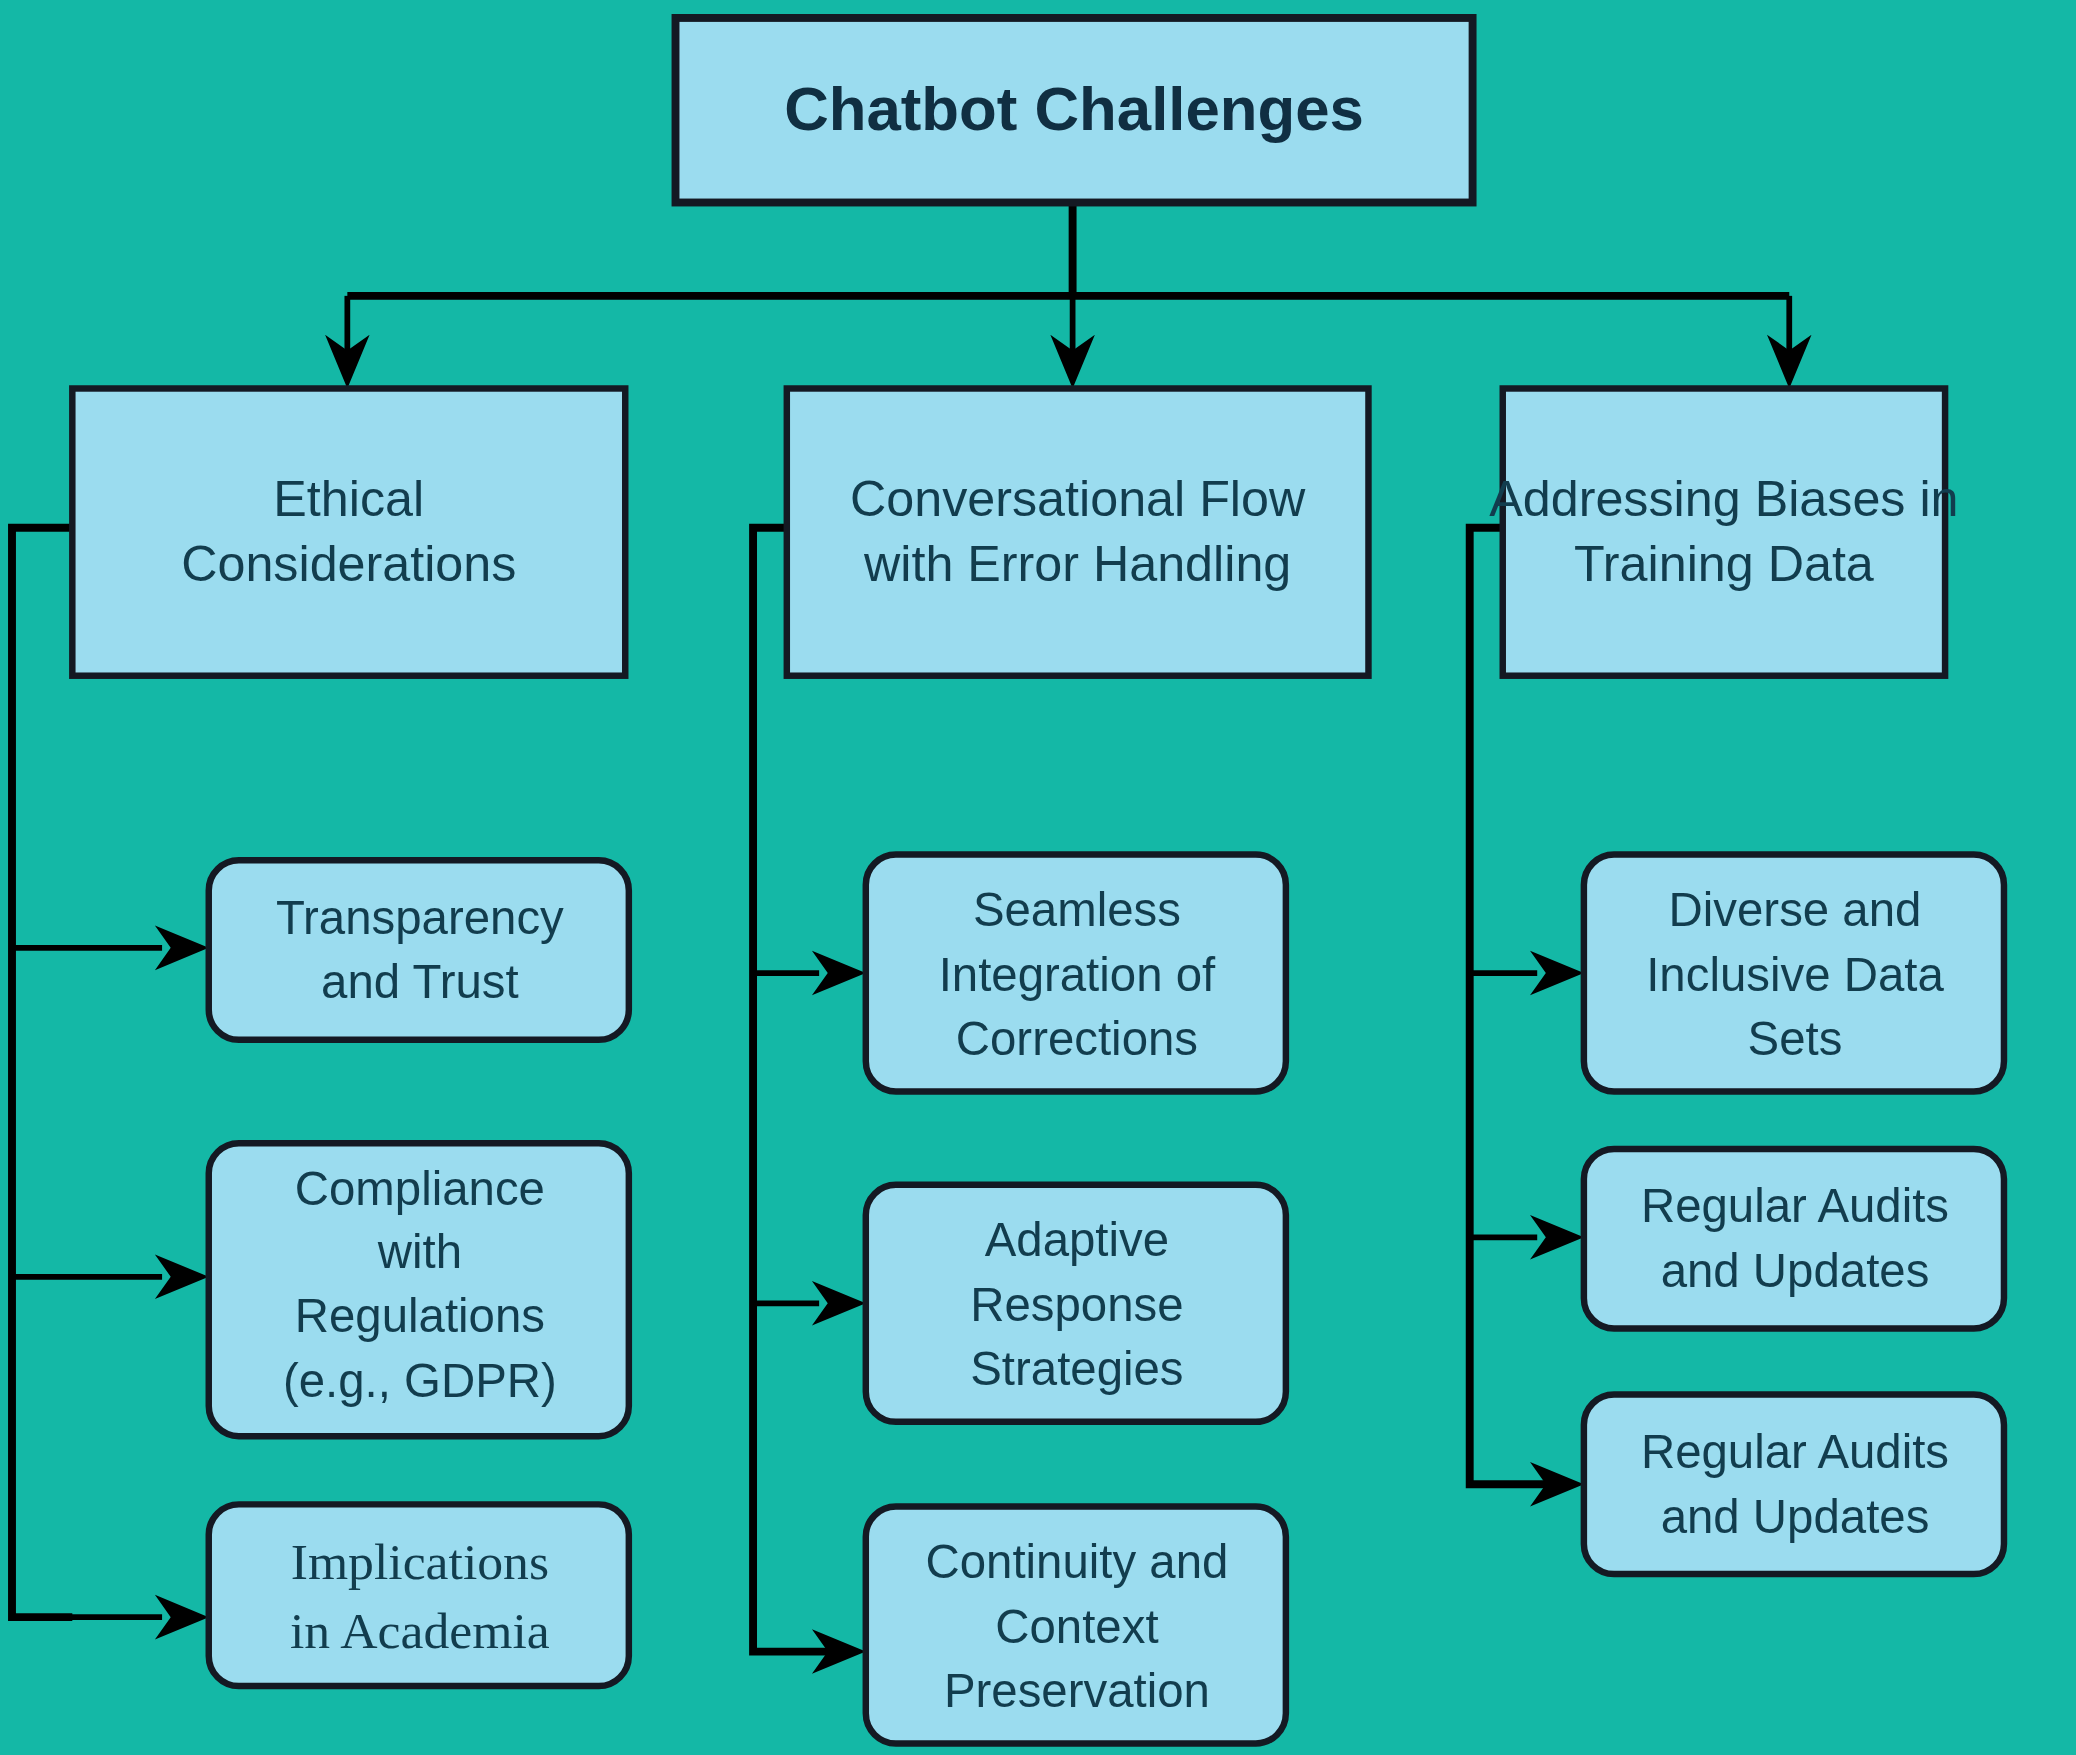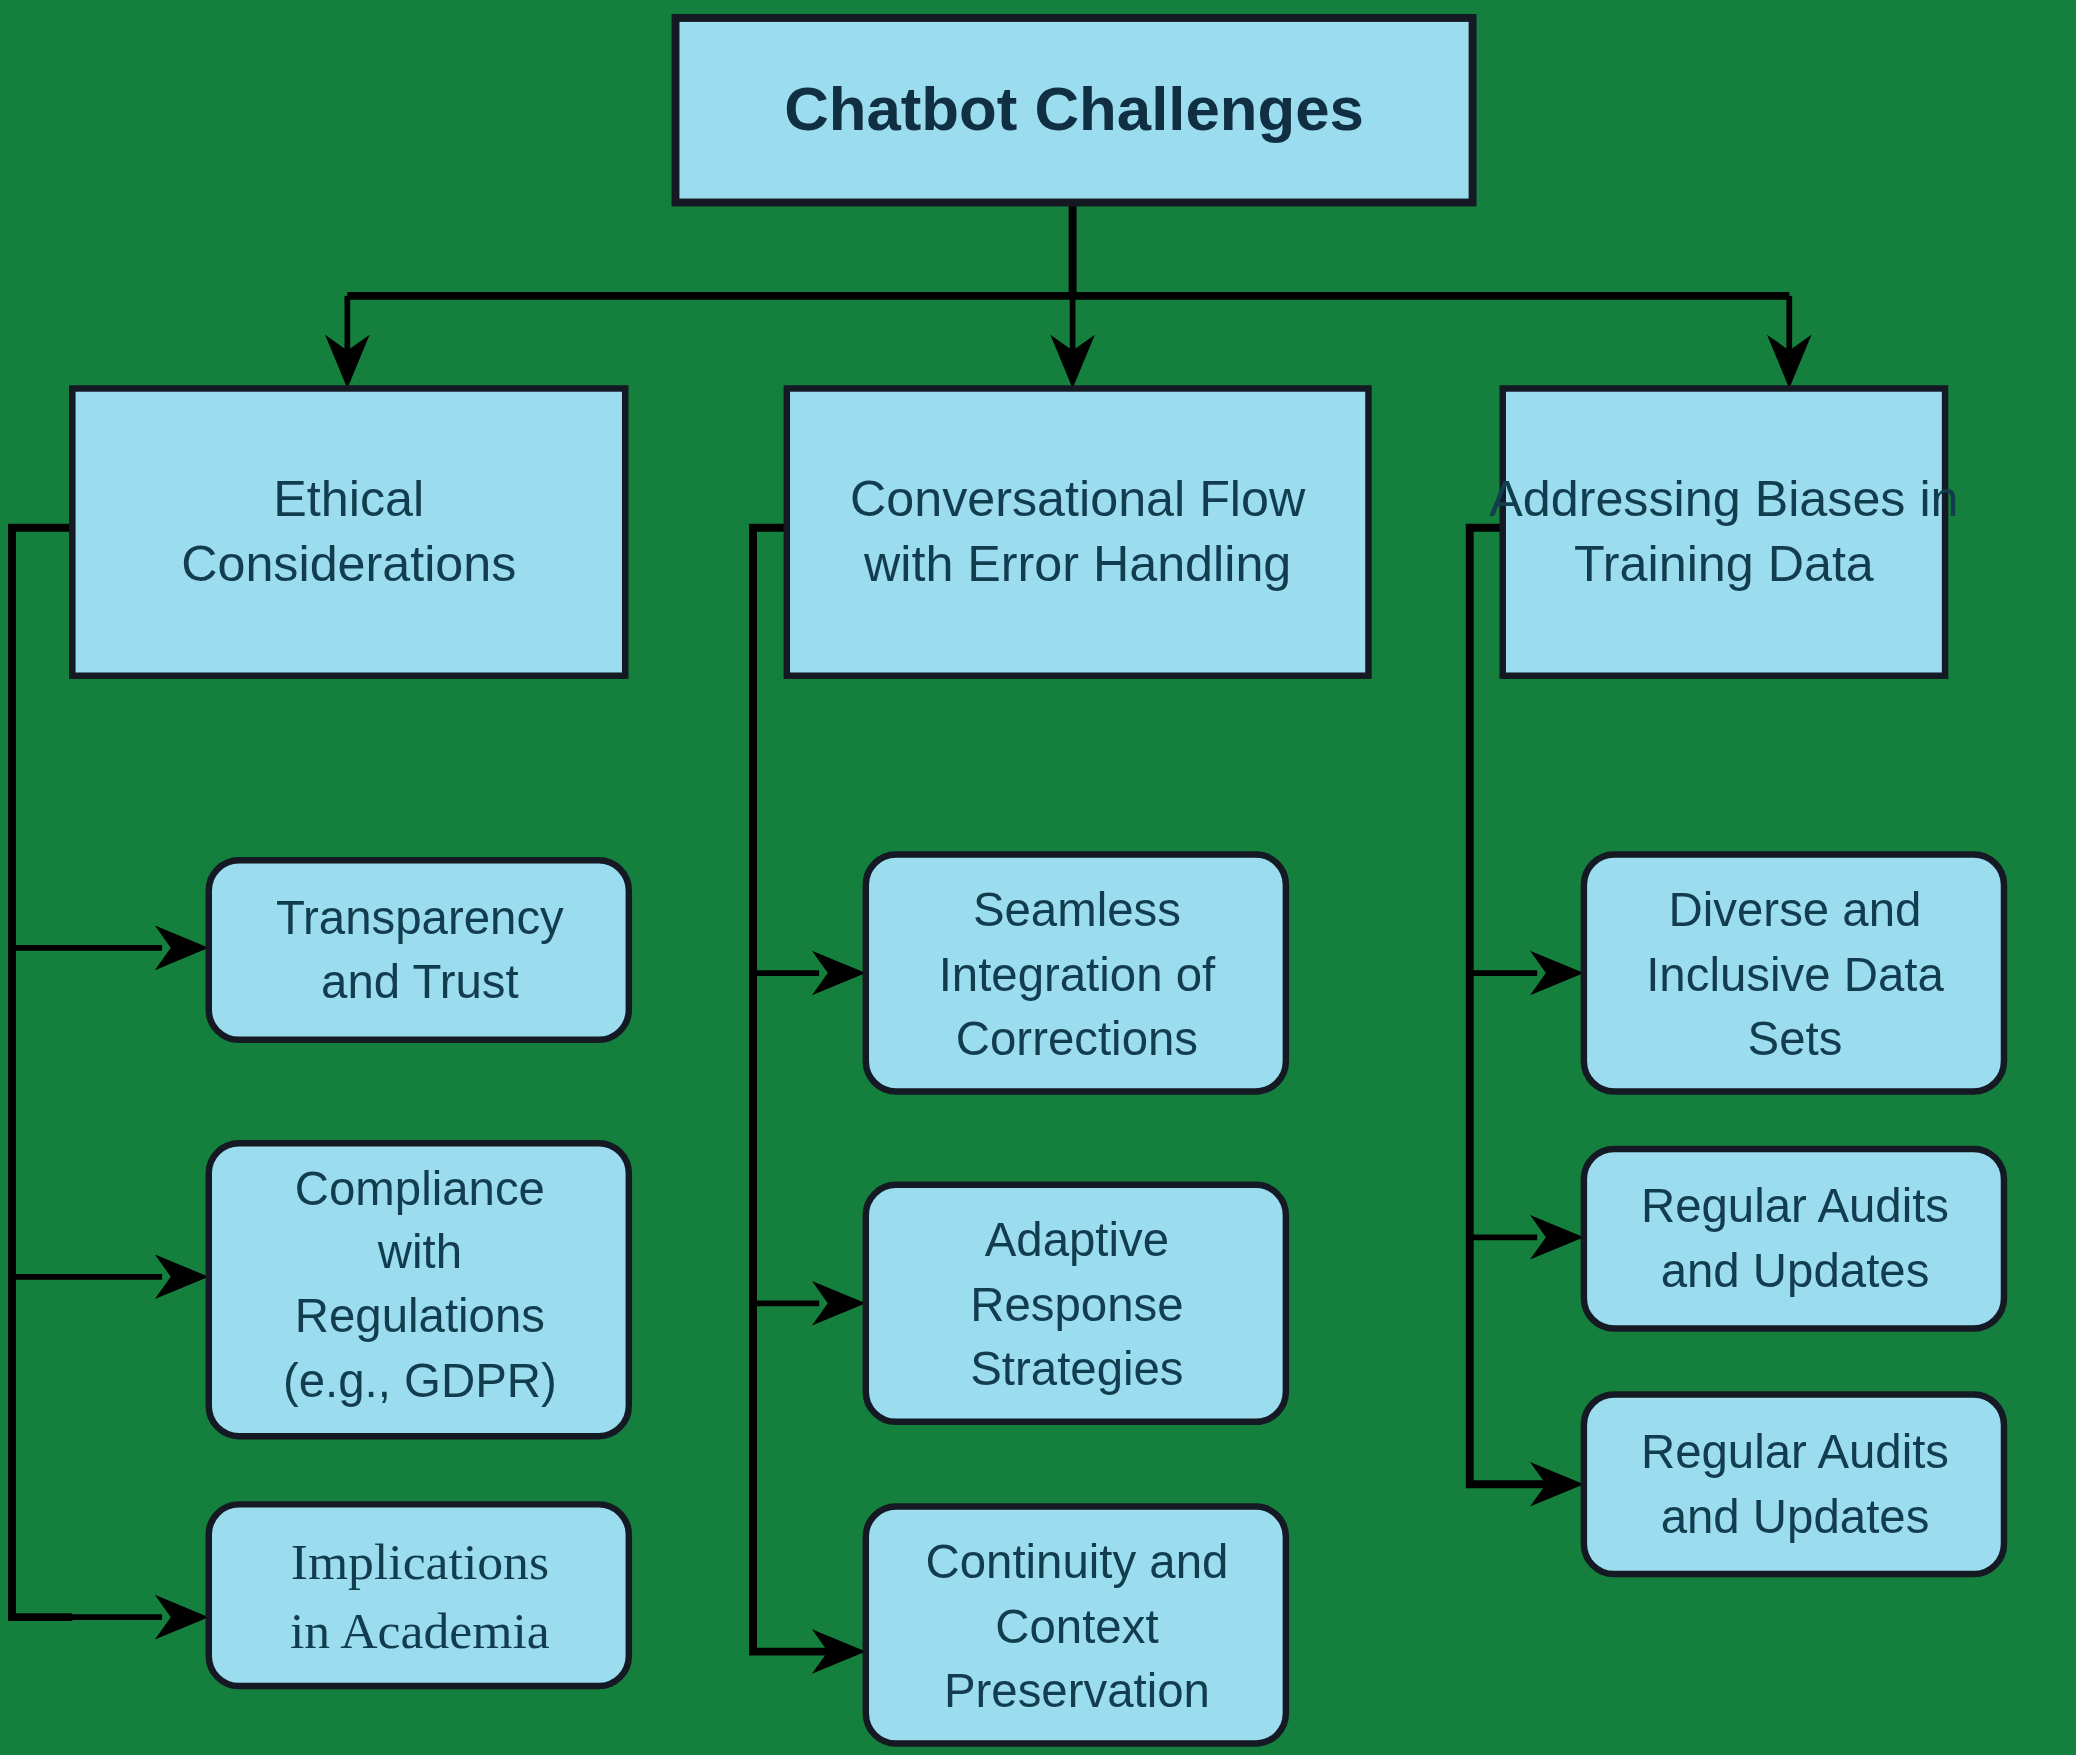--- a/index.html
+++ b/index.html
@@ -4,21 +4,21 @@
 <style>
   html, body {
     margin: 0;
     padding: 0;
     background: #ffffff;
   }
   #canvas-wrap {
     position: relative;
     width: 2077px;
     height: 1755px;
-    background: #15803d;
+    background: #14b8a6;
     overflow: hidden;
     text-align: right;
   }
   svg.flow {
     position: absolute;
     top: 0;
     left: 0;
     width: 2077px;
     height: 1755px;
     display: block;

